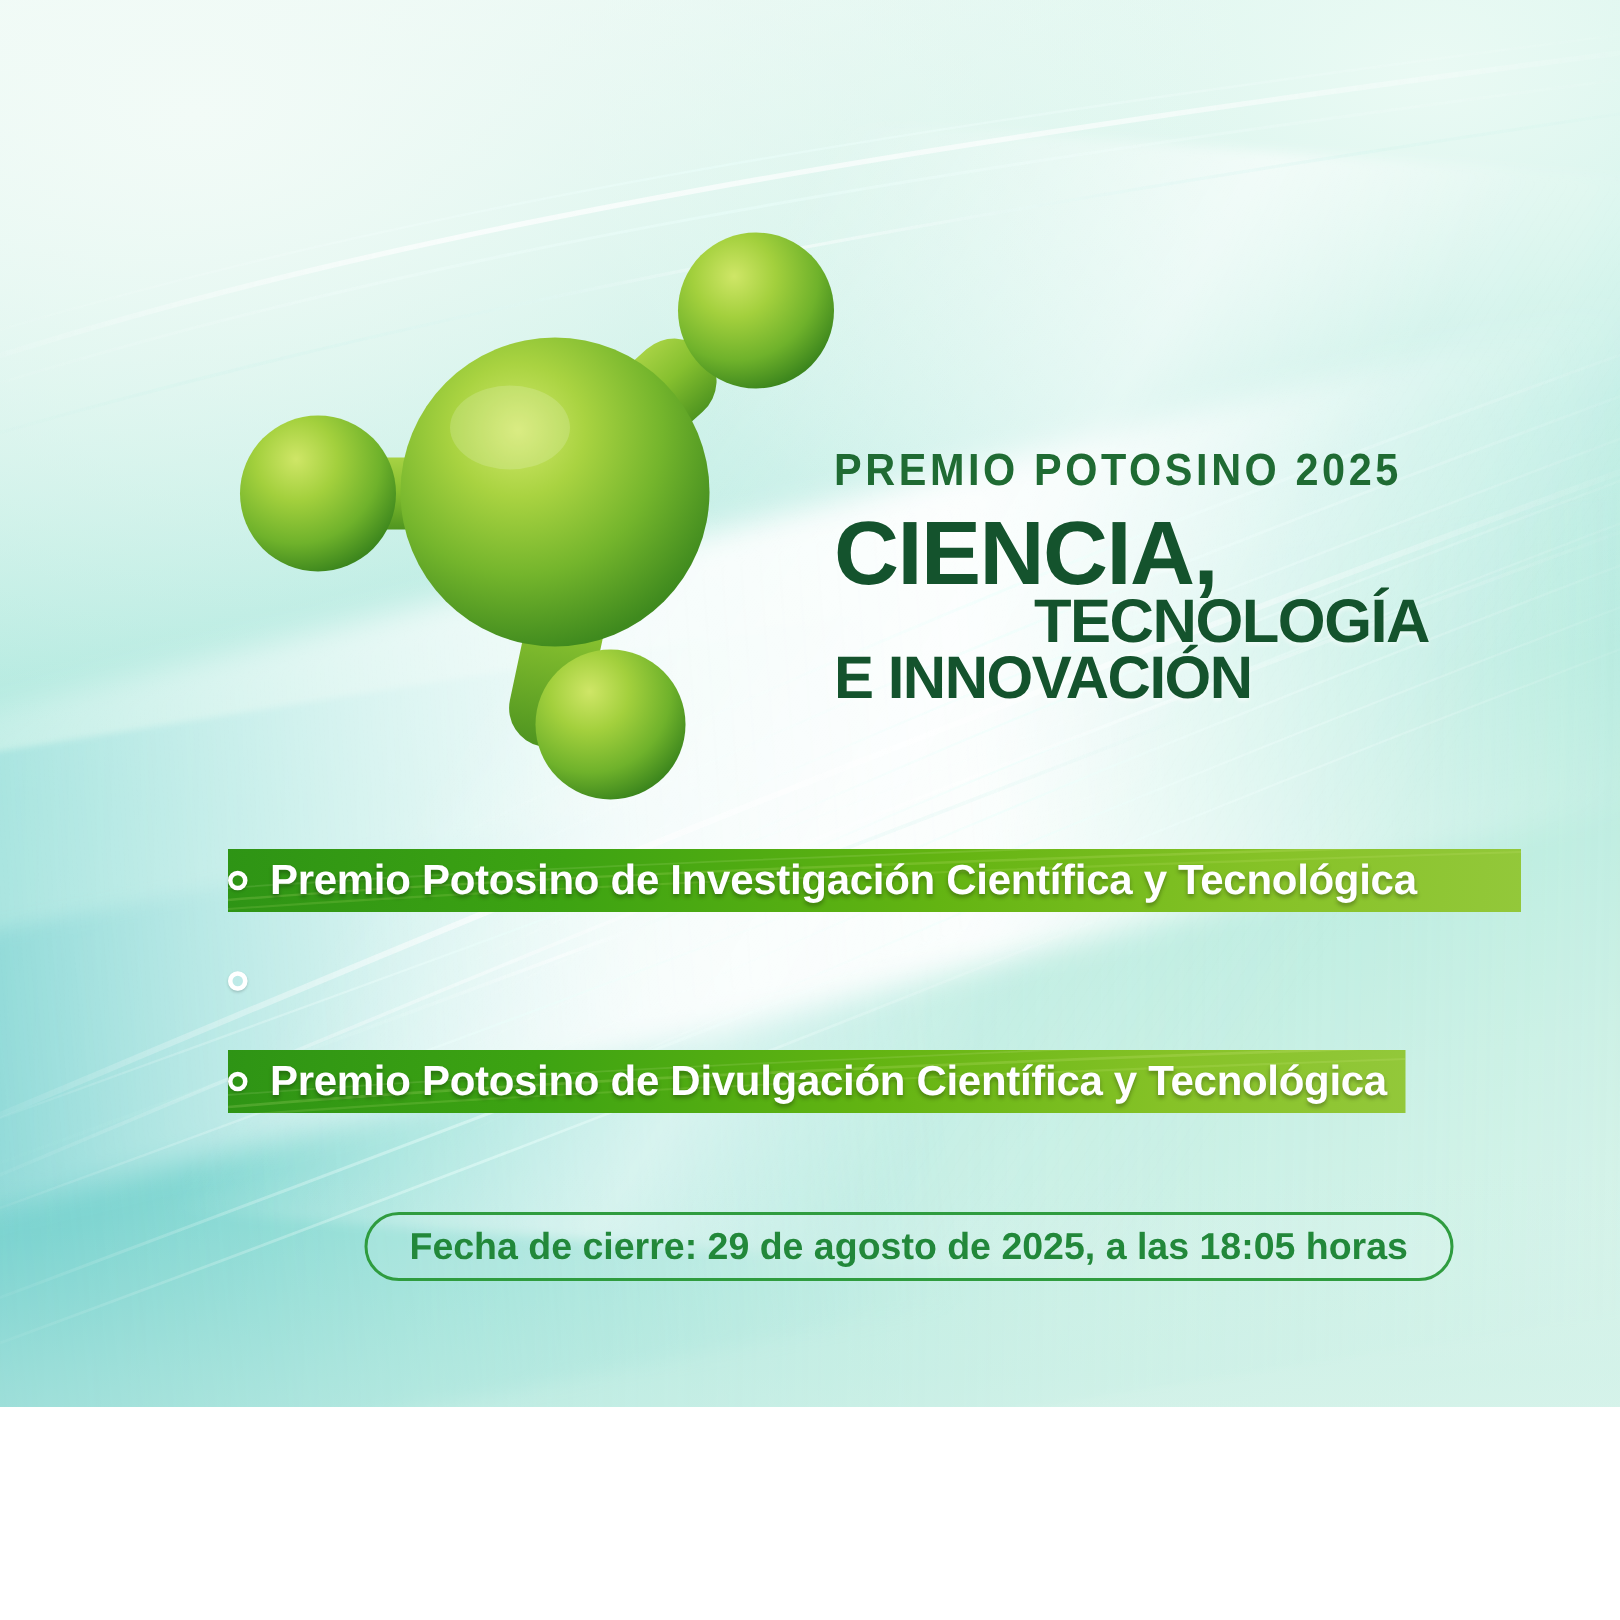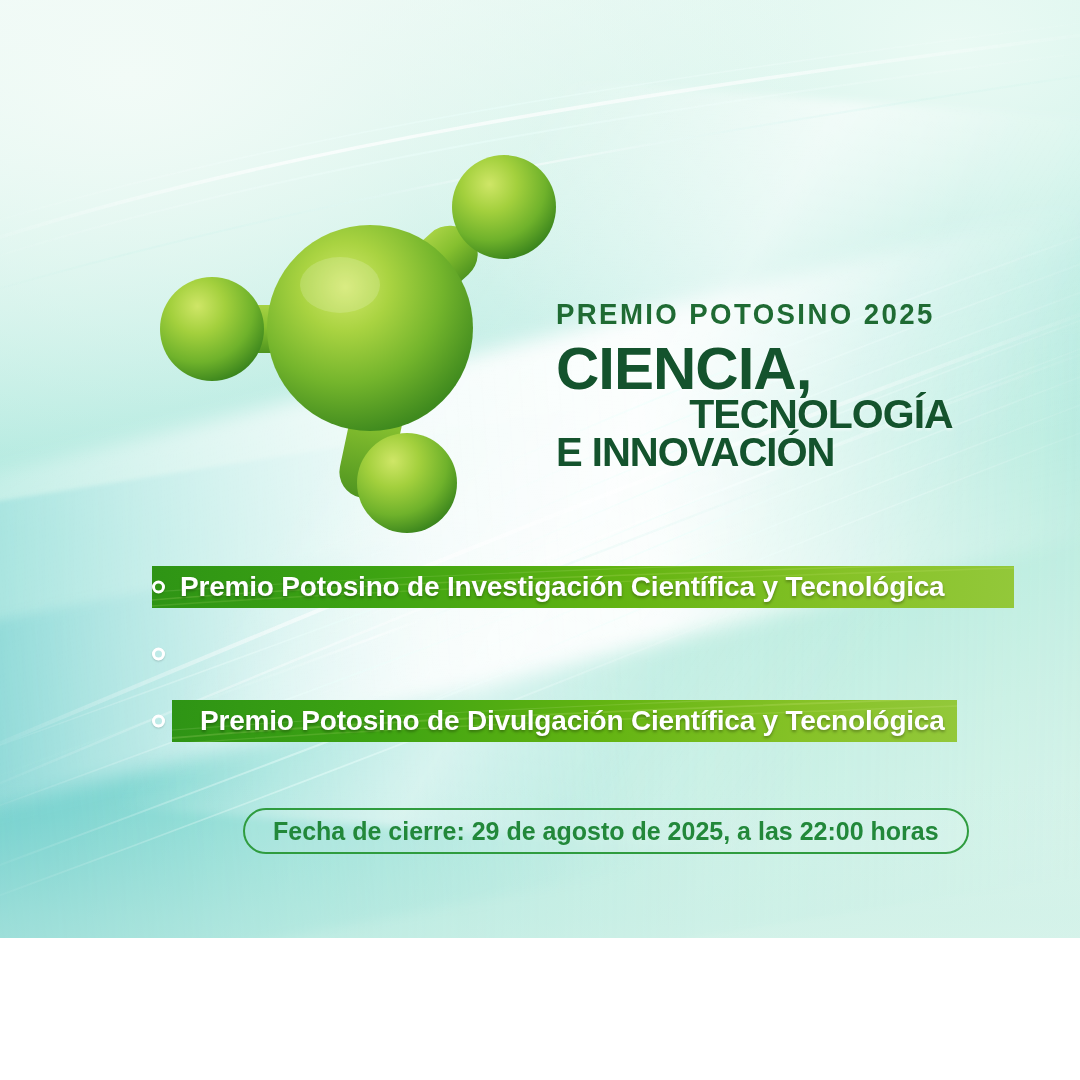--- a/index.html
+++ b/index.html
@@ -120,21 +120,21 @@
     font-family:"Liberation Sans","DejaVu Sans", sans-serif;
     font-weight:700;
     font-size:28px;
     letter-spacing:-.2px;
     color:#ffffff;
     white-space:nowrap;
     text-shadow:0 2px 3px rgba(0,0,0,.30);
   }
   .row-1 .bar { width:862px; }
   .row-2 .bar { width:492px; }
-  .row-3 .bar { width:785px;margin-left:20px; }
+  .row-3 .bar { width:785px; }
 
   
   .deadline {
     position:absolute; left:243px; top:808px;
     height:46px;
     display:flex; align-items:center; justify-content:center;
     padding:0 28px;
     border:2.5px solid #2f9c3f;
     border-radius:24px;
     background:rgba(255,255,255,.10);
@@ -289,21 +289,21 @@
           <path d="M0,38 C200,22 430,12 845,-2" stroke="#e3f59a" stroke-width="1.8" fill="none" opacity=".5"></path>
           <path d="M0,44 C200,30 430,20 845,6" stroke="#e3f59a" stroke-width="1.4" fill="none" opacity=".4"></path>
           <path d="M0,30 C200,16 430,6 845,-10" stroke="#f0fbc8" stroke-width="1.2" fill="none" opacity=".35"></path>
         </svg>
         <span class="bar-label">Premio Potosino de Divulgación Científica y Tecnológica</span>
       </div>
     </div>
   </div>
 
   <div class="deadline">
-    <span class="deadline-text">Fecha de cierre: 29 de agosto de 2025, a las 22:00 horas</span>
+    <span class="deadline-text">Fecha de cierre: 29 de agosto de 2025, a las 18:05 horas</span>
   </div>
 
   <div class="footer">
 
     
     
 
     
 
     

